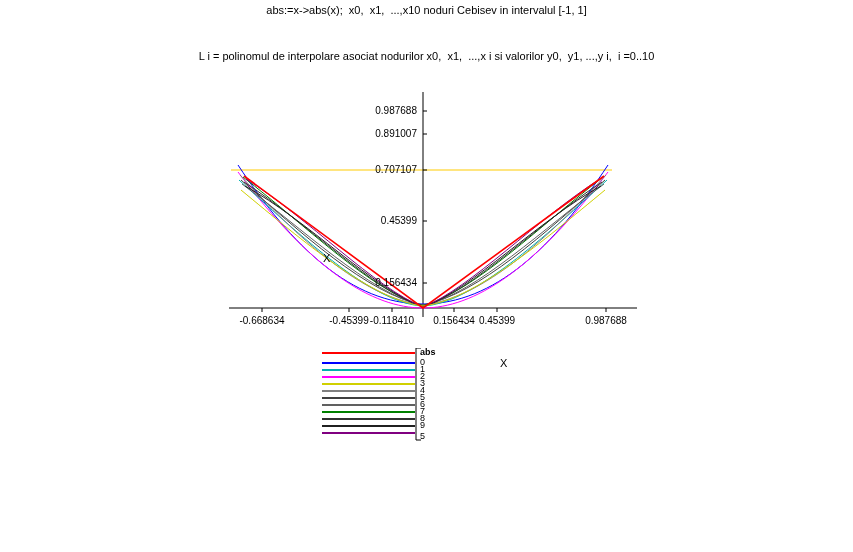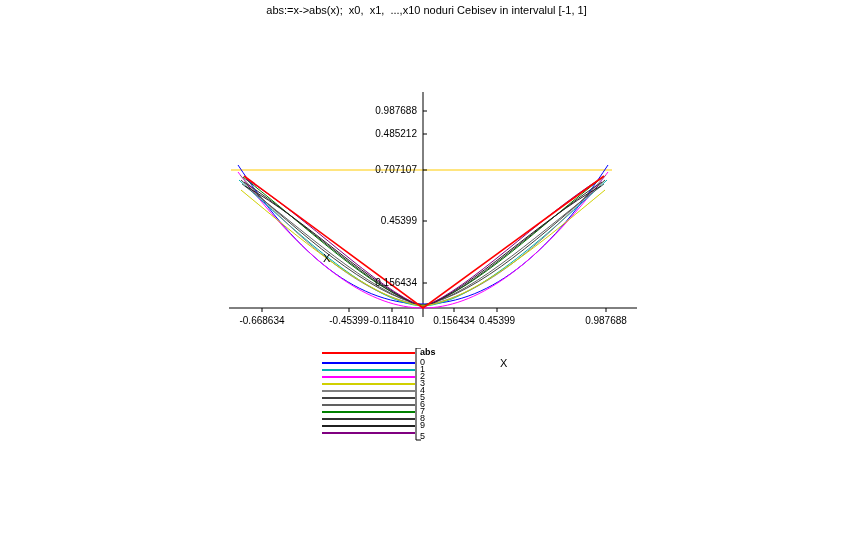--- a/index.html
+++ b/index.html
@@ -83,20 +83,21 @@
     font-size: 11px;
     color: #000;
   }
 </style>
 </head>
 <body>
 
 <div id="root">
 
   <div class="title-line" id="title0">abs:=x-&gt;abs(x);  x0,  x1,  ...,x10 noduri Cebisev in intervalul [-1, 1]</div>
+  <div class="title-line" id="title2">L i = polinomul de interpolare asociat nodurilor x0,  x1,  ...,x i si valorilor y0,  y1, ...,y i,  i =0..10</div>
 
   <div id="plot-area">
 
     <svg id="plot-svg" width="853" height="280">
 
       <line x1="219" y1="98" x2="600" y2="98" stroke="#ffcc00" stroke-width="1.2"></line>
 
       <line x1="217" y1="236" x2="625" y2="236" stroke="#000000" stroke-width="1"></line>
       <line x1="411" y1="20" x2="411" y2="245" stroke="#000000" stroke-width="1"></line>
 
@@ -139,21 +140,21 @@
 
         <path stroke="#800080" d="M234,107 C296,146 363,216 411,235 C459,216 526,146 588,107"></path>
 
         <path stroke="#d0d000" d="M229,118 C292,170 360,228 411,234 C462,228 530,170 593,118"></path>
       </g>
 
       <path fill="none" stroke="#ff0000" stroke-width="1.6" d="M232,104 L411,236 L592,104"></path>
     </svg>
 
     <div class="tick-label ytick" style="left:290px; top:33px; width:115px;">0.987688</div>
-    <div class="tick-label ytick" style="left:290px; top:56px; width:115px;">0.485212</div>
+    <div class="tick-label ytick" style="left:290px; top:56px; width:115px;">0.891007</div>
     <div class="tick-label ytick" style="left:290px; top:92px; width:115px;">0.707107</div>
     <div class="tick-label ytick" style="left:290px; top:143px; width:115px;">0.45399</div>
     <div class="tick-label ytick" style="left:290px; top:205px; width:115px;">0.156434</div>
 
     <div class="tick-label xtick" style="left:208px; top:243px; width:84px;">-0.668634</div>
     <div class="tick-label xtick" style="left:298px; top:243px; width:78px;">-0.45399</div>
     <div class="tick-label xtick" style="left:340px; top:243px; width:80px;">-0.118410</div>
     <div class="tick-label xtick" style="left:406px; top:243px; width:72px;">0.156434</div>
     <div class="tick-label xtick" style="left:450px; top:243px; width:70px;">0.45399</div>
     <div class="tick-label xtick" style="left:552px; top:243px; width:84px;">0.987688</div>

